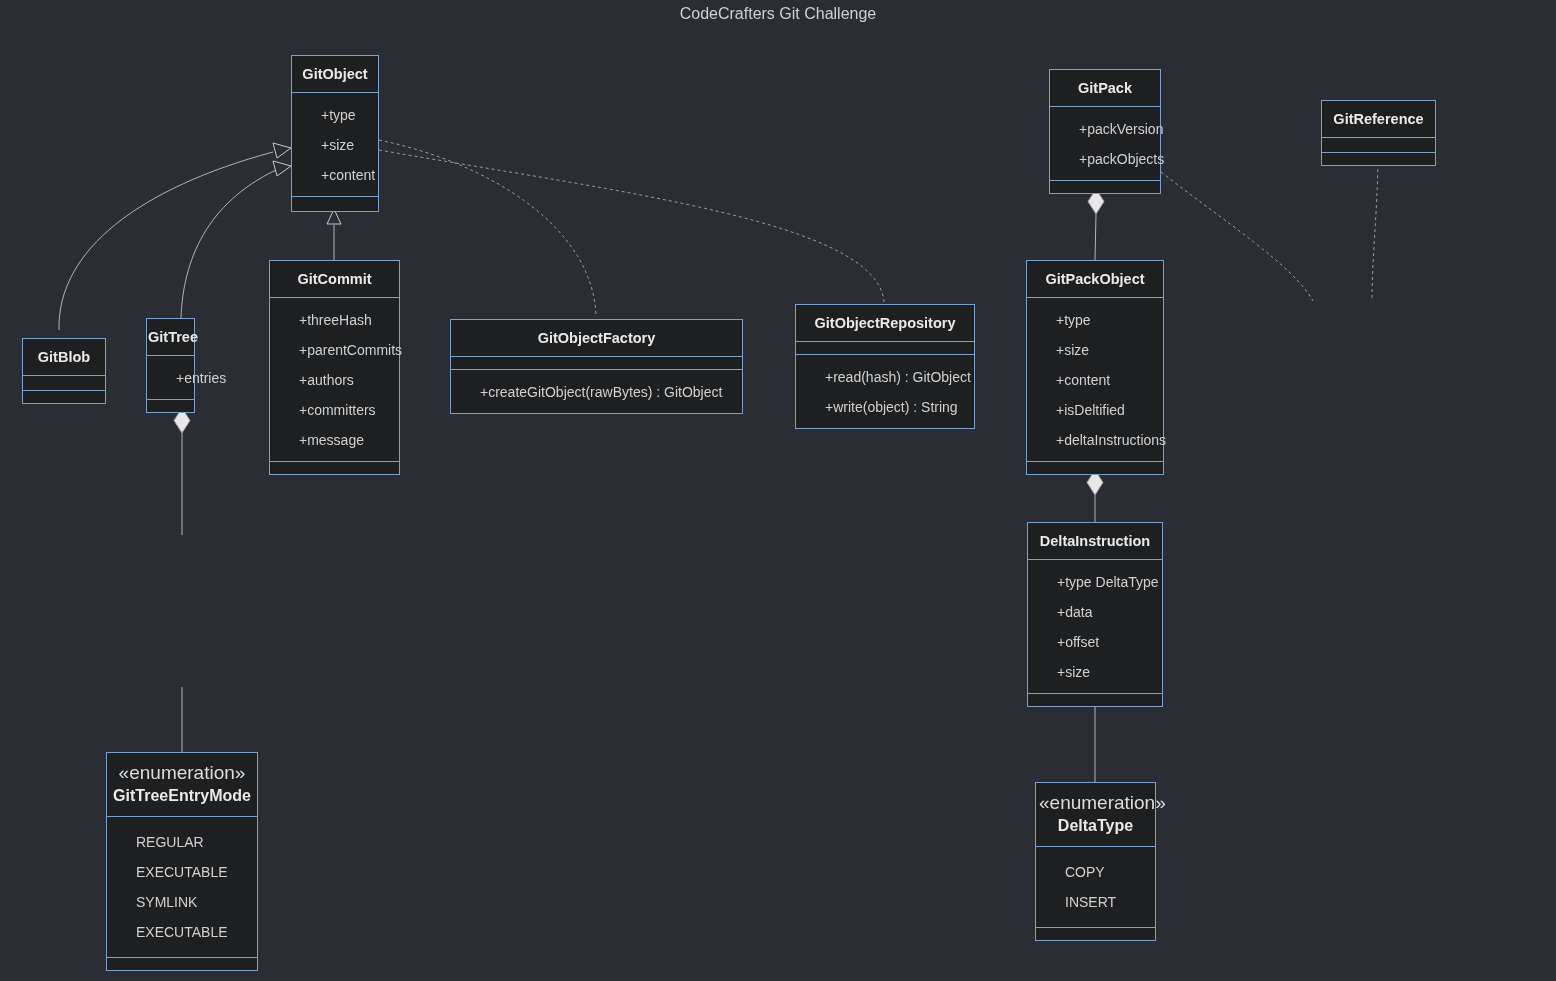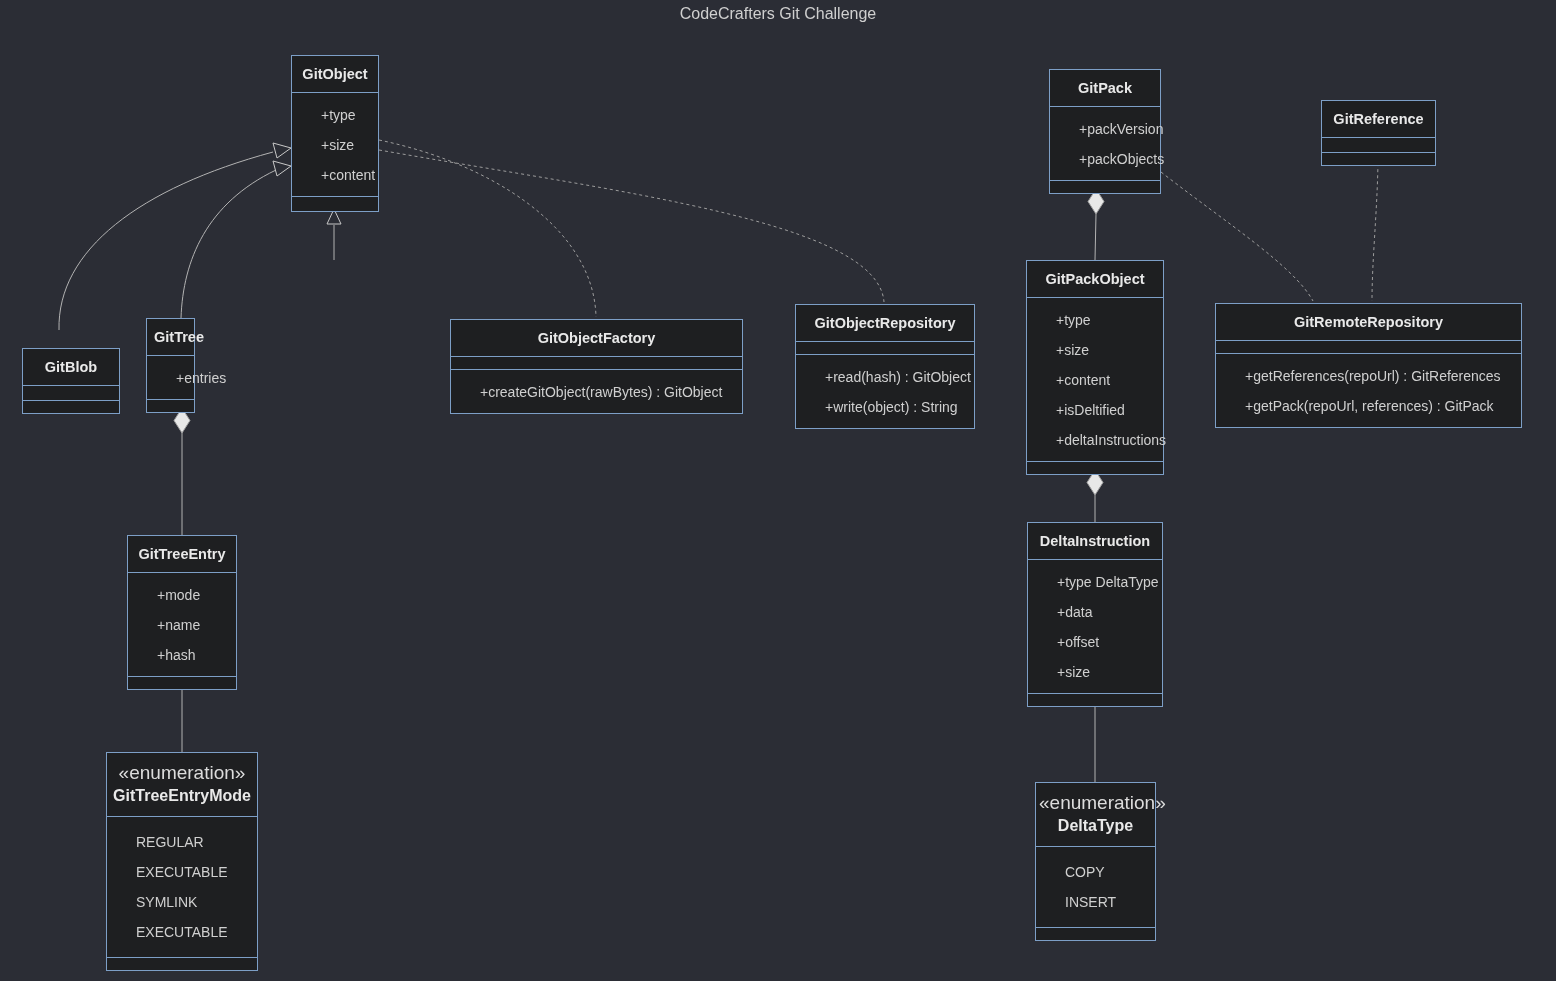--- a/index.html
+++ b/index.html
@@ -19,21 +19,21 @@
   .diagram-title{
     position:absolute;top:5px;left:0;width:1556px;text-align:center;
     color:#cfcfcf;font-size:16px;
   }
   svg.edges{position:absolute;left:0;top:0;z-index:0;}
   .umlbox{
     position:absolute;z-index:1;background:var(--fill);
     border:1px solid var(--border);box-sizing:border-box;color:var(--text);
   }
   .ctitle{
-    padding:9px 7px;text-align:center;font-weight:bold;font-size:14.5px;
+    padding:9px 1px;text-align:center;font-weight:bold;font-size:14.5px;
     line-height:18px;color:var(--title);white-space:nowrap;
   }
   .ctitle.enum{padding:8px 3px;font-weight:normal;}
   .stereo{line-height:23px;font-size:19px;color:#dcdcdc;}
   .ename{line-height:24px;font-weight:bold;font-size:16px;color:var(--title);}
   .csec{border-top:1px solid var(--border);}
   .msec{padding:7px 0 6px 0;}
   .vsec{padding:10px 0;}
   .member{height:30px;line-height:30px;padding:0 7px;font-size:14px;white-space:nowrap;margin-left:22px;}
   .strip12{height:12px;}
@@ -77,34 +77,45 @@
   <div class="umlbox" style="left:291px;top:55px;width:88px;">
     <div class="ctitle">GitObject</div>
     <div class="csec msec">
       <div class="member">+type</div>
       <div class="member">+size</div>
       <div class="member">+content</div>
     </div>
     <div class="csec strip14"></div>
   </div>
 
-  <div class="umlbox" style="left:22px;top:348px;width:98px;">
+  <div class="umlbox" style="left:22px;top:338px;width:84px;">
     <div class="ctitle">GitBlob</div>
     <div class="csec strip14"></div>
     <div class="csec strip12"></div>
   </div>
 
   <div class="umlbox" style="left:146px;top:318px;width:49px;">
     <div class="ctitle">GitTree</div>
     <div class="csec msec">
       <div class="member">+entries</div>
     </div>
     <div class="csec strip12"></div>
   </div>
 
+  <div class="umlbox" style="left:269px;top:260px;width:131px;">
+    <div class="ctitle">GitCommit</div>
+    <div class="csec msec">
+      <div class="member">+threeHash</div>
+      <div class="member">+parentCommits</div>
+      <div class="member">+authors</div>
+      <div class="member">+committers</div>
+      <div class="member">+message</div>
+    </div>
+    <div class="csec strip12"></div>
+  </div>
 
   <div class="umlbox" style="left:450px;top:319px;width:293px;">
     <div class="ctitle">GitObjectFactory</div>
     <div class="csec strip12"></div>
     <div class="csec msec">
       <div class="member">+createGitObject(rawBytes) : GitObject</div>
     </div>
   </div>
 
   <div class="umlbox" style="left:795px;top:304px;width:180px;">
@@ -136,49 +147,32 @@
     <div class="csec msec">
       <div class="member">+type</div>
       <div class="member">+size</div>
       <div class="member">+content</div>
       <div class="member">+isDeltified</div>
       <div class="member">+deltaInstructions</div>
     </div>
     <div class="csec strip12"></div>
   </div>
 
-  <div class="umlbox" style="left:1215px;top:303px;width:307px;">
-    <div class="ctitle">GitRemoteRepository</div>
-    <div class="csec strip12"></div>
-    <div class="csec msec">
-      <div class="member">+getReferences(repoUrl) : GitReferences</div>
-      <div class="member">+getPack(repoUrl, references) : GitPack</div>
-    </div>
-  </div>
 
   <div class="umlbox" style="left:1027px;top:522px;width:136px;">
     <div class="ctitle">DeltaInstruction</div>
     <div class="csec msec">
       <div class="member">+type DeltaType</div>
       <div class="member">+data</div>
       <div class="member">+offset</div>
       <div class="member">+size</div>
     </div>
     <div class="csec strip12"></div>
   </div>
 
-  <div class="umlbox" style="left:127px;top:535px;width:110px;">
-    <div class="ctitle">GitTreeEntry</div>
-    <div class="csec msec">
-      <div class="member">+mode</div>
-      <div class="member">+name</div>
-      <div class="member">+hash</div>
-    </div>
-    <div class="csec strip12"></div>
-  </div>
 
   <div class="umlbox" style="left:106px;top:752px;width:152px;">
     <div class="ctitle enum">
       <div class="stereo">«enumeration»</div>
       <div class="ename">GitTreeEntryMode</div>
     </div>
     <div class="csec vsec">
       <div class="member">REGULAR</div>
       <div class="member">EXECUTABLE</div>
       <div class="member">SYMLINK</div>

